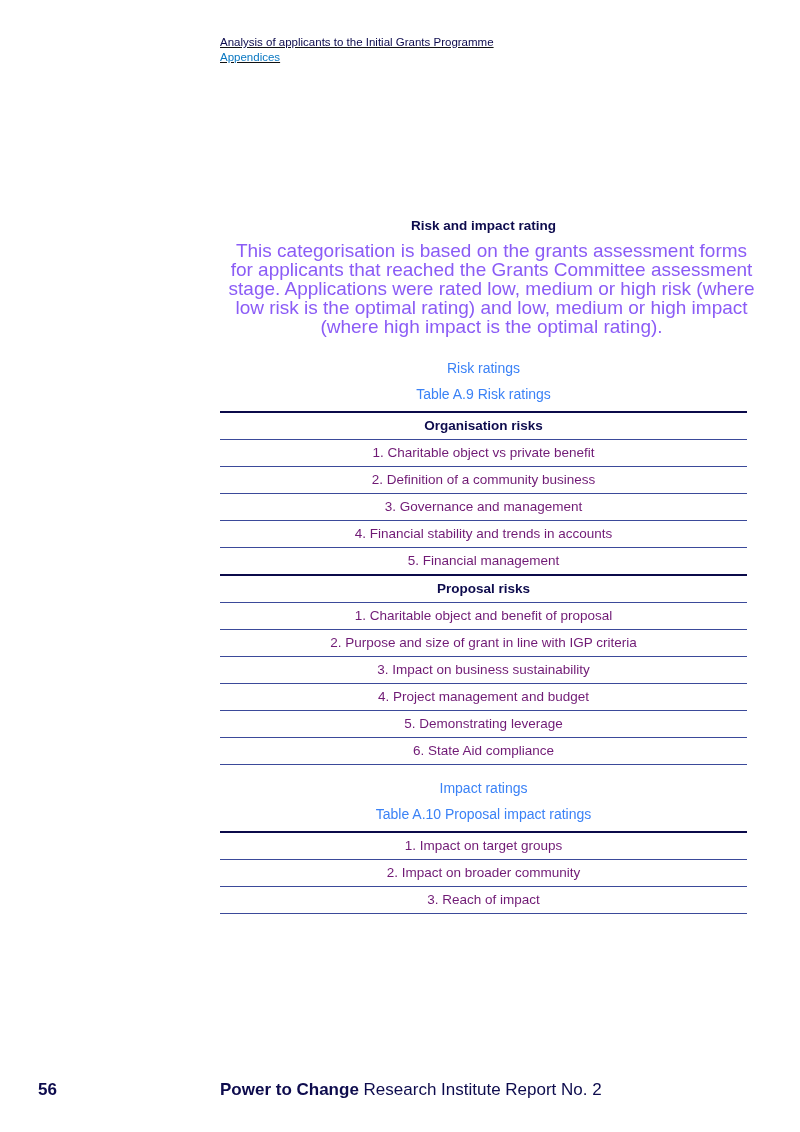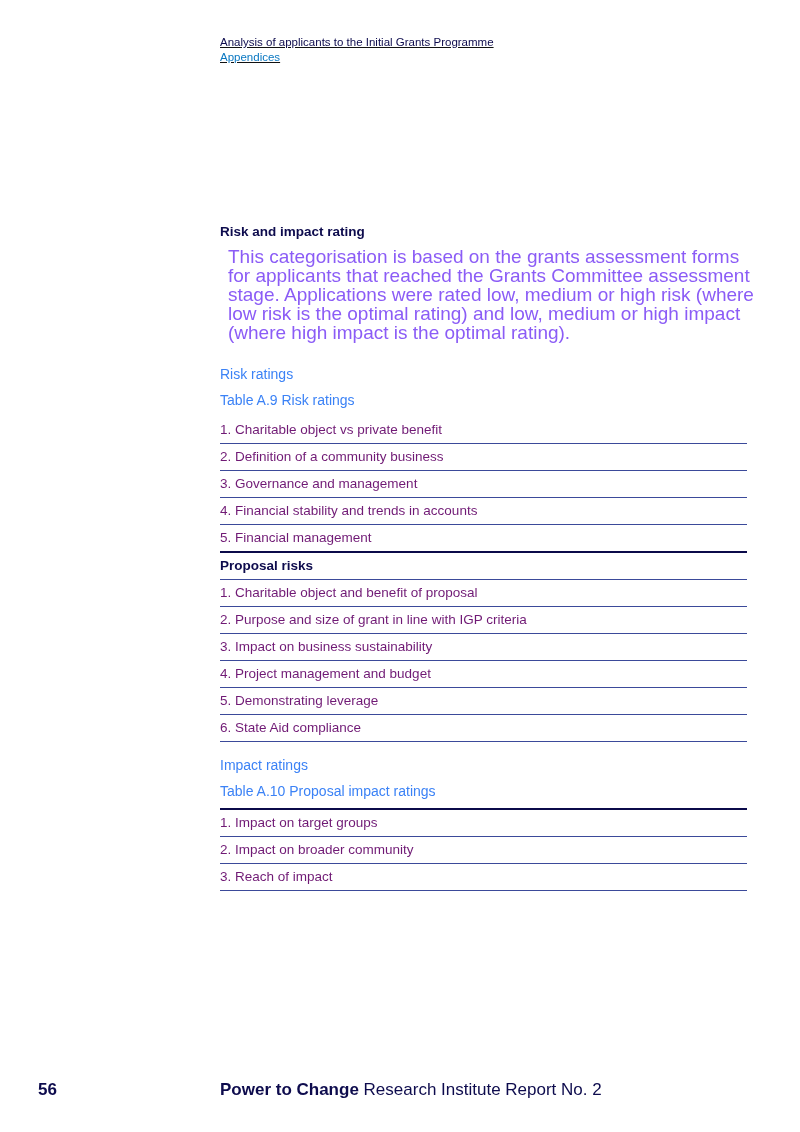--- a/index.html
+++ b/index.html
@@ -1,21 +1,21 @@
 <!DOCTYPE html>
 <html><head>
 <meta charset="utf-8">
 <style>
   html, body { margin: 0; padding: 0; background: #ffffff; }
   body { width: 800px; height: 1132px; position: relative; overflow: hidden;
          font-family: "Liberation Sans", "DejaVu Sans", sans-serif; color: #111111; }
   .hdr { position: absolute; left: 220px; top: 35px; font-size: 11.5px; line-height: 15px; text-decoration: underline; }
   .hdr .t1 { color: #0d0b4d; }
   .hdr .t2 { color: #0a78c2; }
-  .content { position: absolute; left: 220px; top: 222px; width: 527px; }
+  .content { position: absolute; left: 220px; top: 216px; width: 527px; text-align: center; }
   .h-section { font-weight: bold; color: #0d0b4d; font-size: 13.5px; margin: 0; line-height: 20px; }
   .para { font-size: 19px; line-height: 19px; color: #8b5cf6; margin: 5px 0 0 8px; width: 527px; }
   .sub { font-size: 14px; color: #3b82f6; line-height: 18px; }
   .sub1 { margin-top: 23px; }
   .cap { margin-top: 8px; }
   table.rt { border-collapse: collapse; width: 527px; font-size: 13.5px; }
   table.rt td { padding: 0; height: 26px; line-height: 26px; border-bottom: 1px solid #3b4a9a; color: #701a75; }
   table.rt tr.grp td { font-weight: bold; color: #0d0b4d; }
   table.rt tr.first td { border-top: 2px solid #0b0a4a; }
   table.rt tr.endgrp td { border-bottom: 2px solid #0b0a4a; }
@@ -38,20 +38,23 @@
 <div class="content">
   <h3 class="h-section">Risk and impact rating</h3>
   <p class="para">This categorisation is based on the grants assessment forms for applicants that reached the Grants Committee assessment stage. Applications were rated low, medium or high risk (where low risk is the optimal rating) and low, medium or high impact (where high impact is the optimal rating).</p>
 
   <div class="sub sub1">Risk ratings</div>
   <div class="sub cap">Table A.9 Risk ratings</div>
 
   <div class="t1wrap">
     <table class="rt">
       <tbody>
+        <tr class="grp first">
+            <td>Organisation risks</td>
+          </tr>
         <tr>
             <td>1.  Charitable object vs private benefit</td>
           </tr>
         <tr>
             <td>2. Definition of a community business</td>
           </tr>
         <tr>
             <td>3. Governance and management</td>
           </tr>
         <tr>

